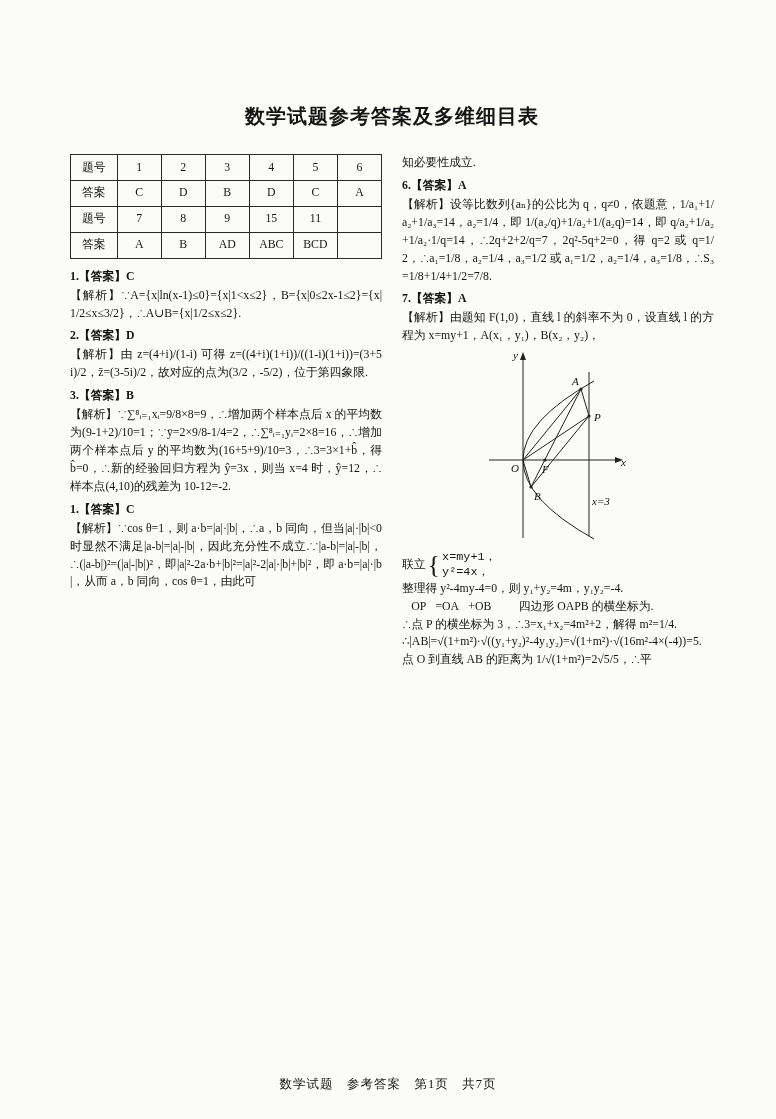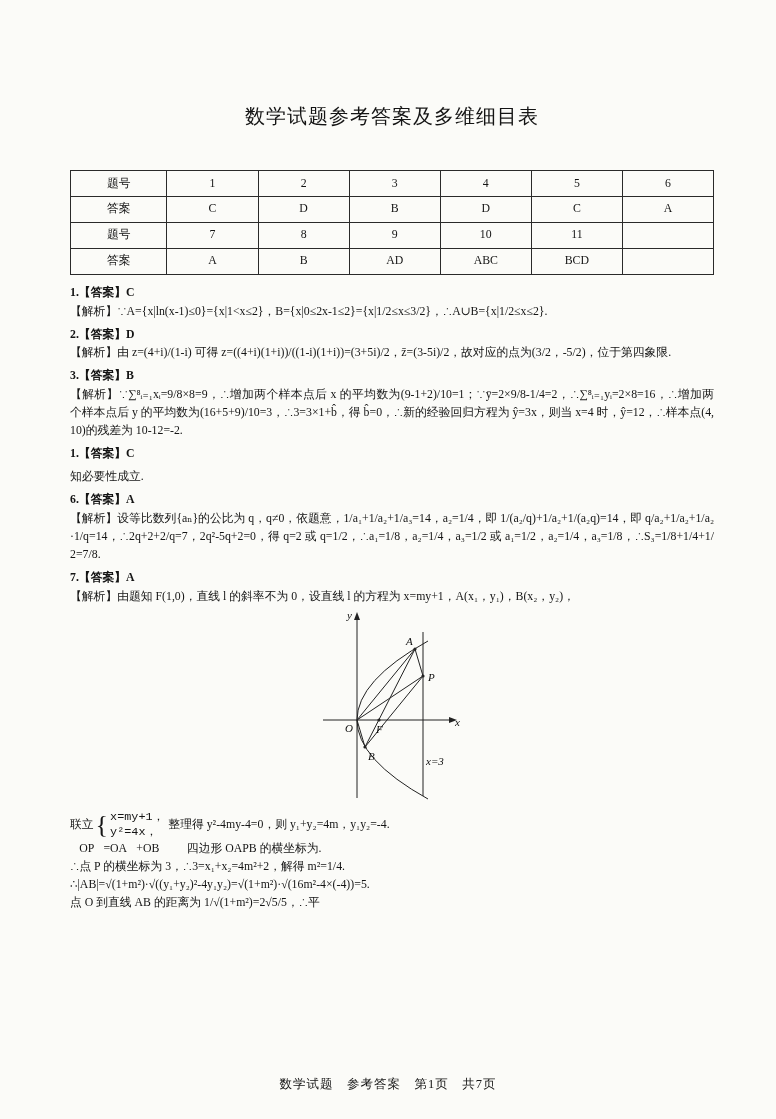--- a/index.html
+++ b/index.html
@@ -6,22 +6,22 @@
   html,body { margin:0; padding:0; }
   body {
     width:776px; height:1119px;
     background:#fbfbf8;
     color:#141414;
     font-family:"Liberation Serif","DejaVu Serif",serif;
     overflow:hidden; position:relative;
   }
   .page { width:100%; height:100%; padding:88px 62px 0 70px; position:relative; }
   .title1 { text-align:center; font-size:21px; font-weight:bold; letter-spacing:1px; }
-  .title2 { text-align:center; font-size:20px; font-weight:normal; letter-spacing:1px; margin-top:15px; }
-  .cols { display:flex; gap:4px; margin-top:40px;flex-direction:column; }
+  .title2 { text-align:center; font-size:20px; font-weight:bold; letter-spacing:1px; margin-top:15px; }
+  .cols { display:flex; gap:20px; margin-top:24px; }
   .col { flex:1; min-width:0; font-size:11.8px; line-height:1.52; text-align:justify; word-break:break-all; }
   table.ans-table { width:100%; border-collapse:collapse; margin-bottom:9px; table-layout:fixed; }
   table.ans-table td {
     border:1px solid #2a2a2a; text-align:center; vertical-align:middle;
     font-size:11.8px; padding:3.5px 0; height:22px;
   }
   table.ans-table td.hd { width:15%; }
   .item { margin-top:5px; }
   .ans { font-weight:bold; margin-bottom:1px; }
   .body { }
@@ -66,21 +66,21 @@
           <td>B</td>
           <td>D</td>
           <td>C</td>
           <td>A</td>
         </tr>
         <tr>
           <td class="hd">题号</td>
           <td>7</td>
           <td>8</td>
           <td>9</td>
-          <td>10</td>
+          <td>15</td>
           <td>11</td>
           <td></td>
         </tr>
         <tr>
           <td class="hd">答案</td>
           <td>A</td>
           <td>B</td>
           <td>AD</td>
           <td>ABC</td>
           <td>BCD</td>
@@ -100,20 +100,21 @@
       </div>
 
       <div class="item">
         <div class="ans">3.【答案】B</div>
         <div class="body">【解析】∵∑⁸ᵢ₌₁xᵢ=9/8×8=9，∴增加两个样本点后 x 的平均数为(9-1+2)/10=1；∵ȳ=2×9/8-1/4=2，∴∑⁸ᵢ₌₁yᵢ=2×8=16，∴增加两个样本点后 y 的平均数为(16+5+9)/10=3，∴3=3×1+b̂，得 b̂=0，∴新的经验回归方程为 ŷ=3x，则当 x=4 时，ŷ=12，∴样本点(4,10)的残差为 10-12=-2.</div>
       </div>
 
 
       <div class="item">
         <div class="ans">1.【答案】C</div>
+        <div class="body">【解析】∵cos θ=1，则 a·b=|a|·|b|，∴a，b 同向，但当|a|·|b|&lt;0 时显然不满足|a-b|=|a|-|b|，因此充分性不成立.∵|a-b|=|a|-|b|，∴(|a-b|)²=(|a|-|b|)²，即|a|²-2a·b+|b|²=|a|²-2|a|·|b|+|b|²，即 a·b=|a|·|b|，从而 a，b 同向，cos θ=1，由此可</div>
       </div>
 
     </div>
 
     <div class="col">
 
       <div class="body">知必要性成立.</div>
 
       <div class="item">
         <div class="ans">6.【答案】A</div>

